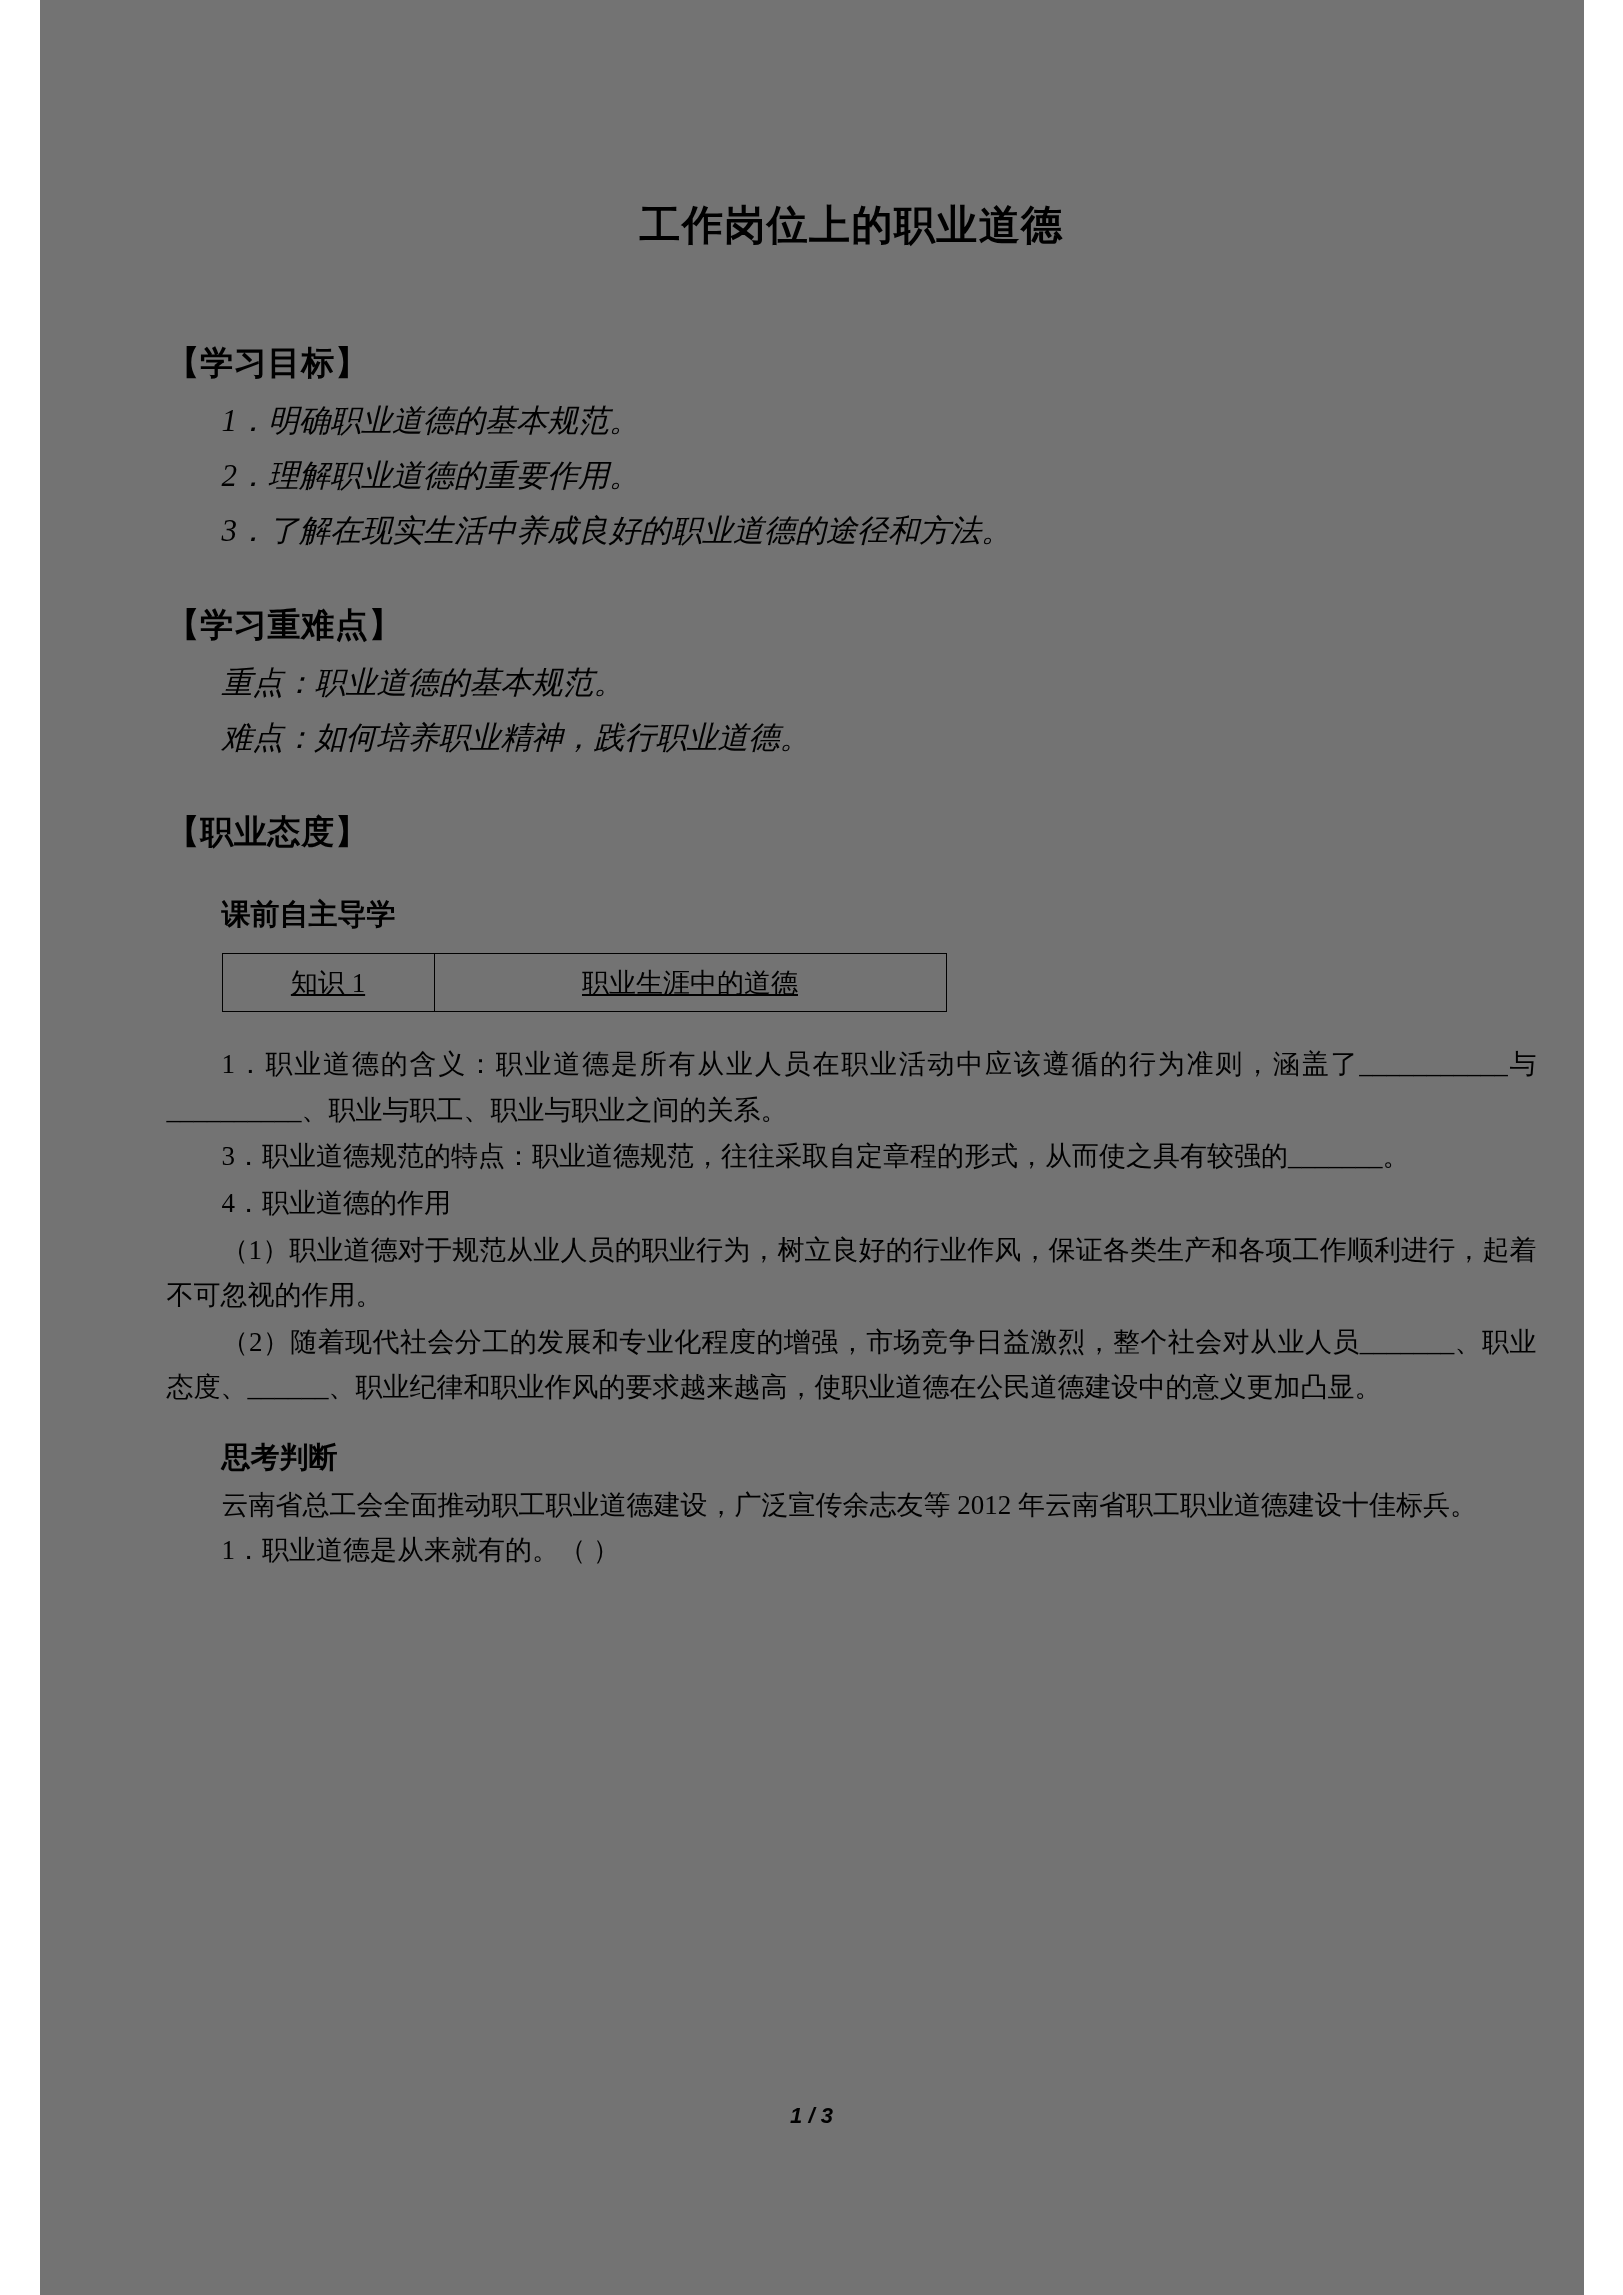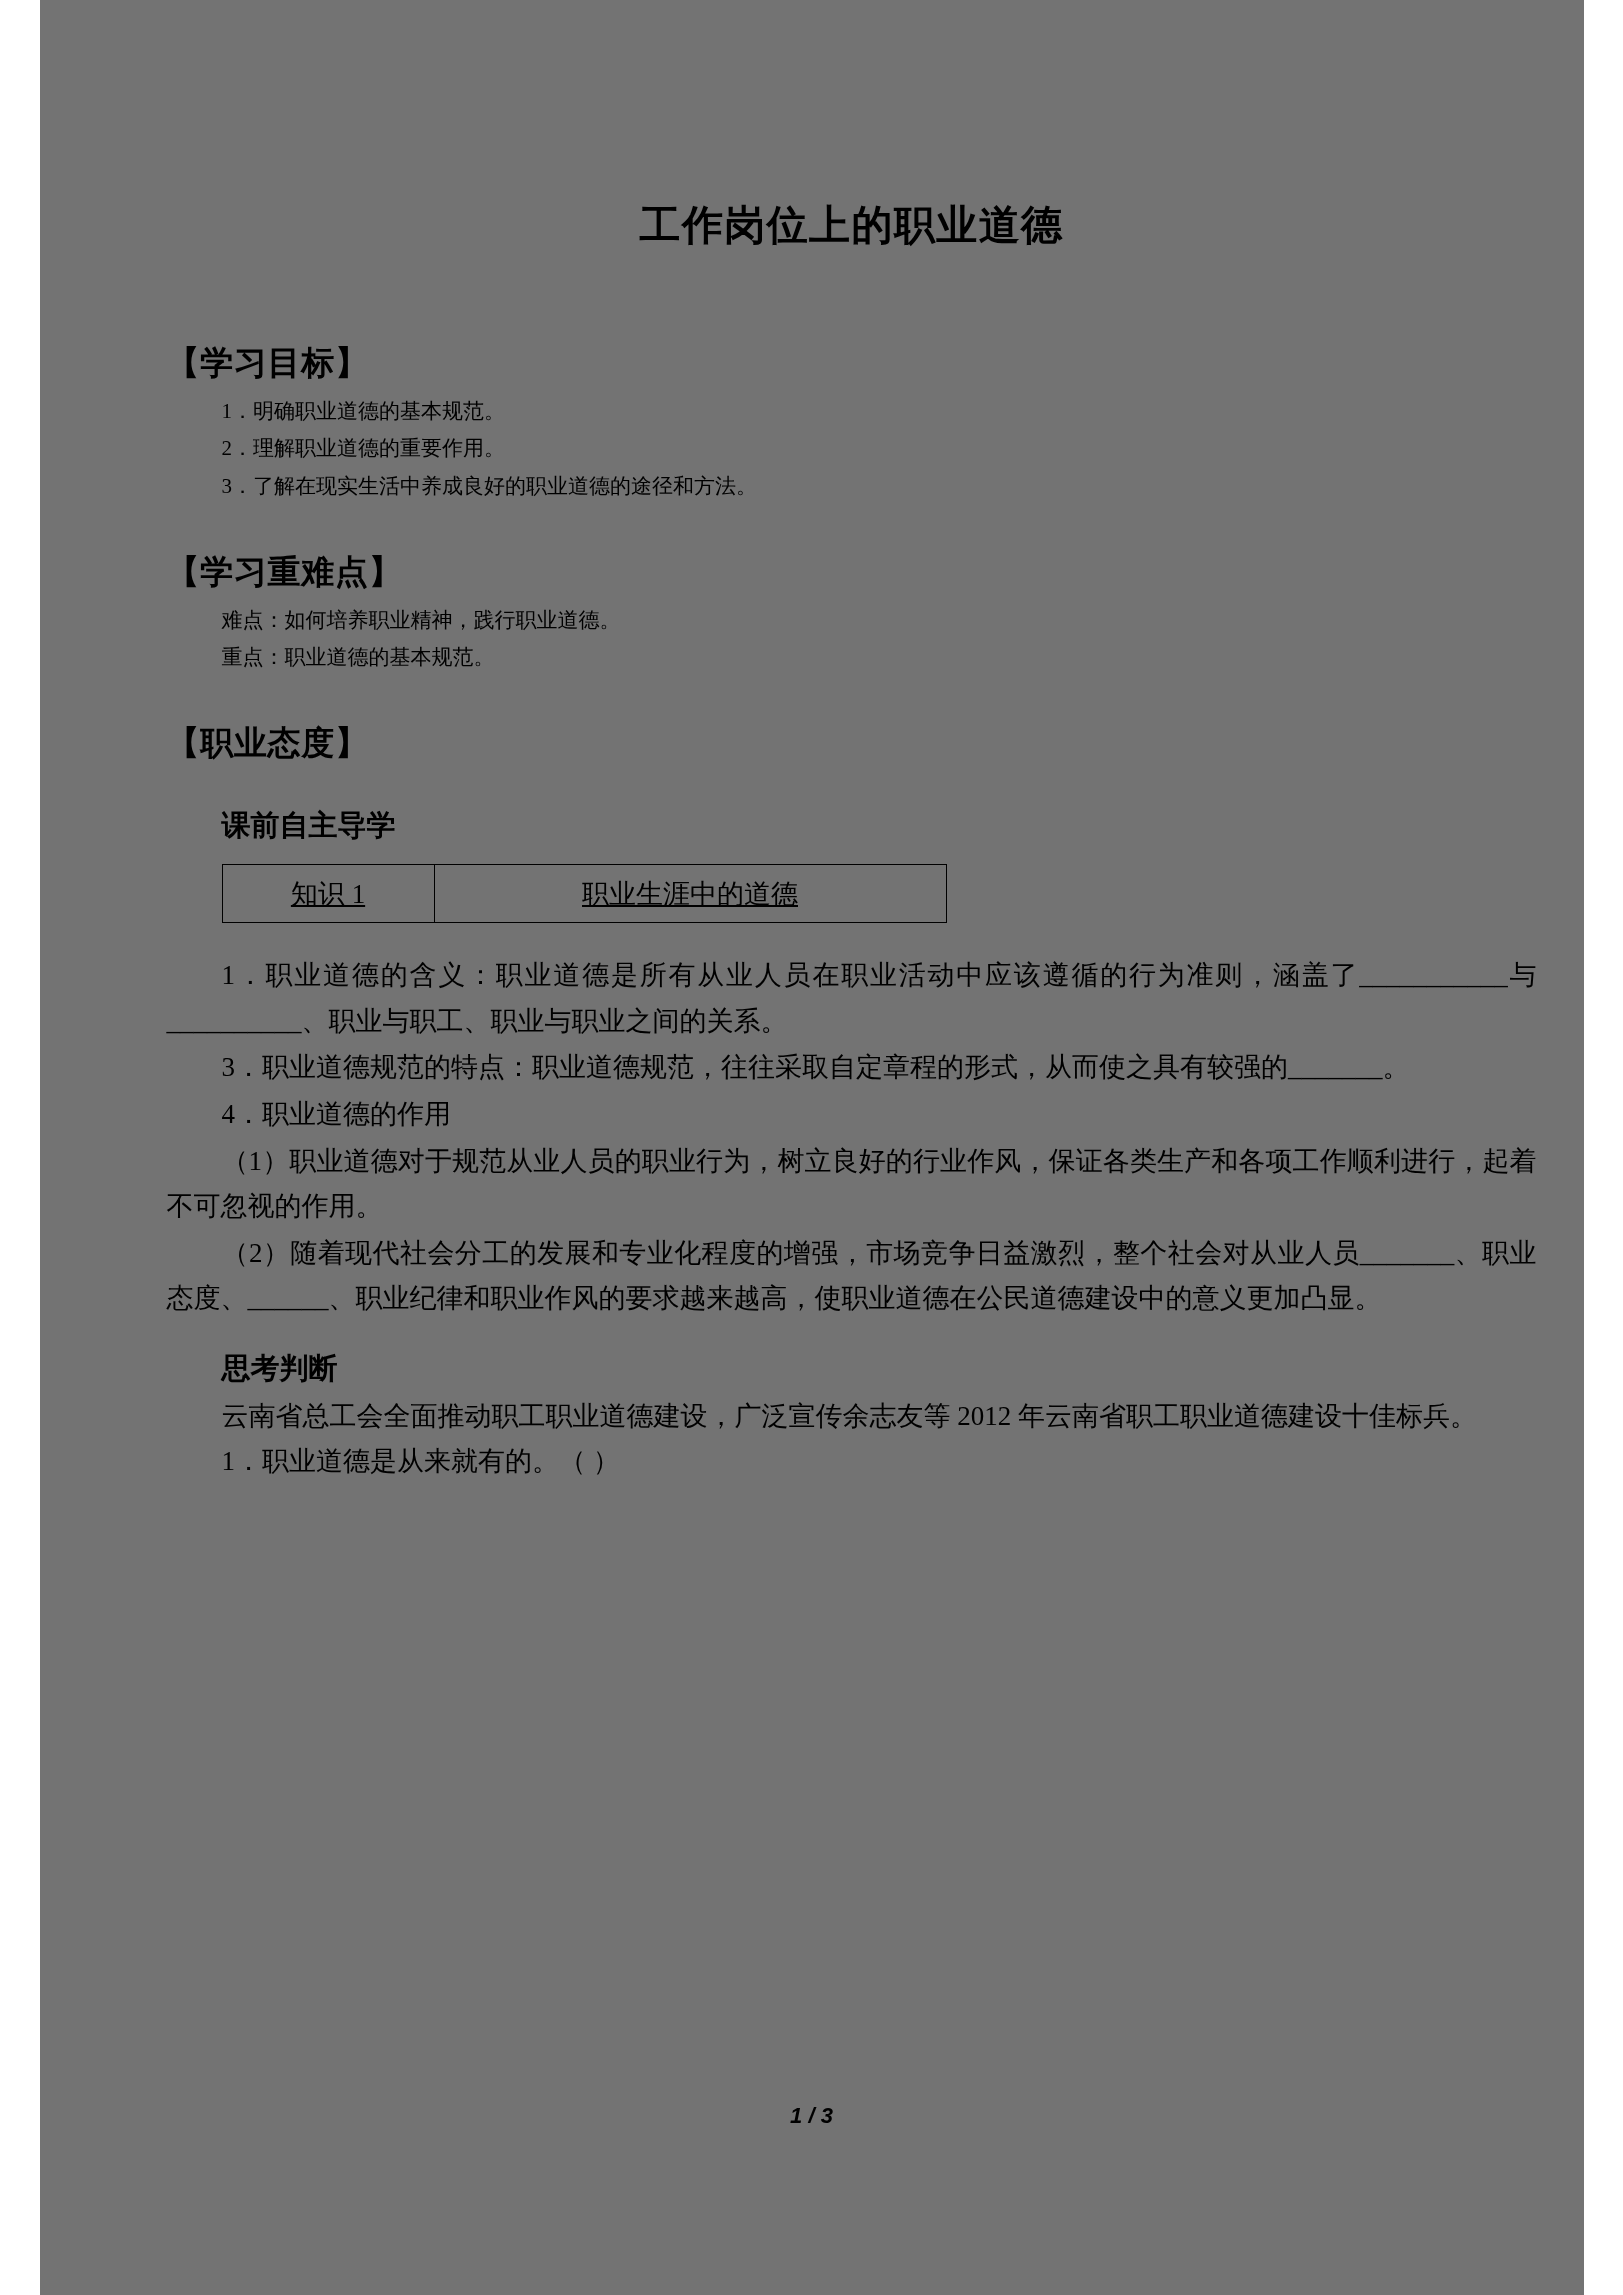--- a/index.html
+++ b/index.html
@@ -50,24 +50,25 @@
     line-height: 1.68;
     text-align: justify;
     margin: 0;
     text-indent: 0;
   }
   .indent-hang {
     padding-left: 0;
     text-indent: 55px;
   }
   .list-line {
-    font-size: 21px;
+    font-size: 31px;
     line-height: 1.78;
     padding-left: 55px;
     margin: 0;
+    font-style: italic;
   }
   .sub-head {
     font-family: "Liberation Sans", "DejaVu Sans", sans-serif;
     font-weight: bold;
     font-size: 29px;
     padding-left: 55px;
     margin-top: 40px;
     margin-bottom: 17.7px;
   }
   .sub-head2 {
@@ -124,22 +125,22 @@
   <div class="content">
 
     <h1 class="doc-title">工作岗位上的职业道德</h1>
 
     <div class="section-head sh-goals">【学习目标】</div>
     <p class="list-line">1．明确职业道德的基本规范。</p>
     <p class="list-line">2．理解职业道德的重要作用。</p>
     <p class="list-line">3．了解在现实生活中养成良好的职业道德的途径和方法。</p>
 
     <div class="section-head">【学习重难点】</div>
+    <p class="list-line">重点：职业道德的基本规范。</p>
     <p class="list-line">难点：如何培养职业精神，践行职业道德。</p>
-    <p class="list-line">重点：职业道德的基本规范。</p>
 
     <div class="section-head">【职业态度】</div>
 
     <div class="sub-head">课前自主导学</div>
 
     <div class="knowledge-box">
       <div class="kb-left">知识 1</div>
       <div class="kb-right">职业生涯中的道德</div>
     </div>
 

